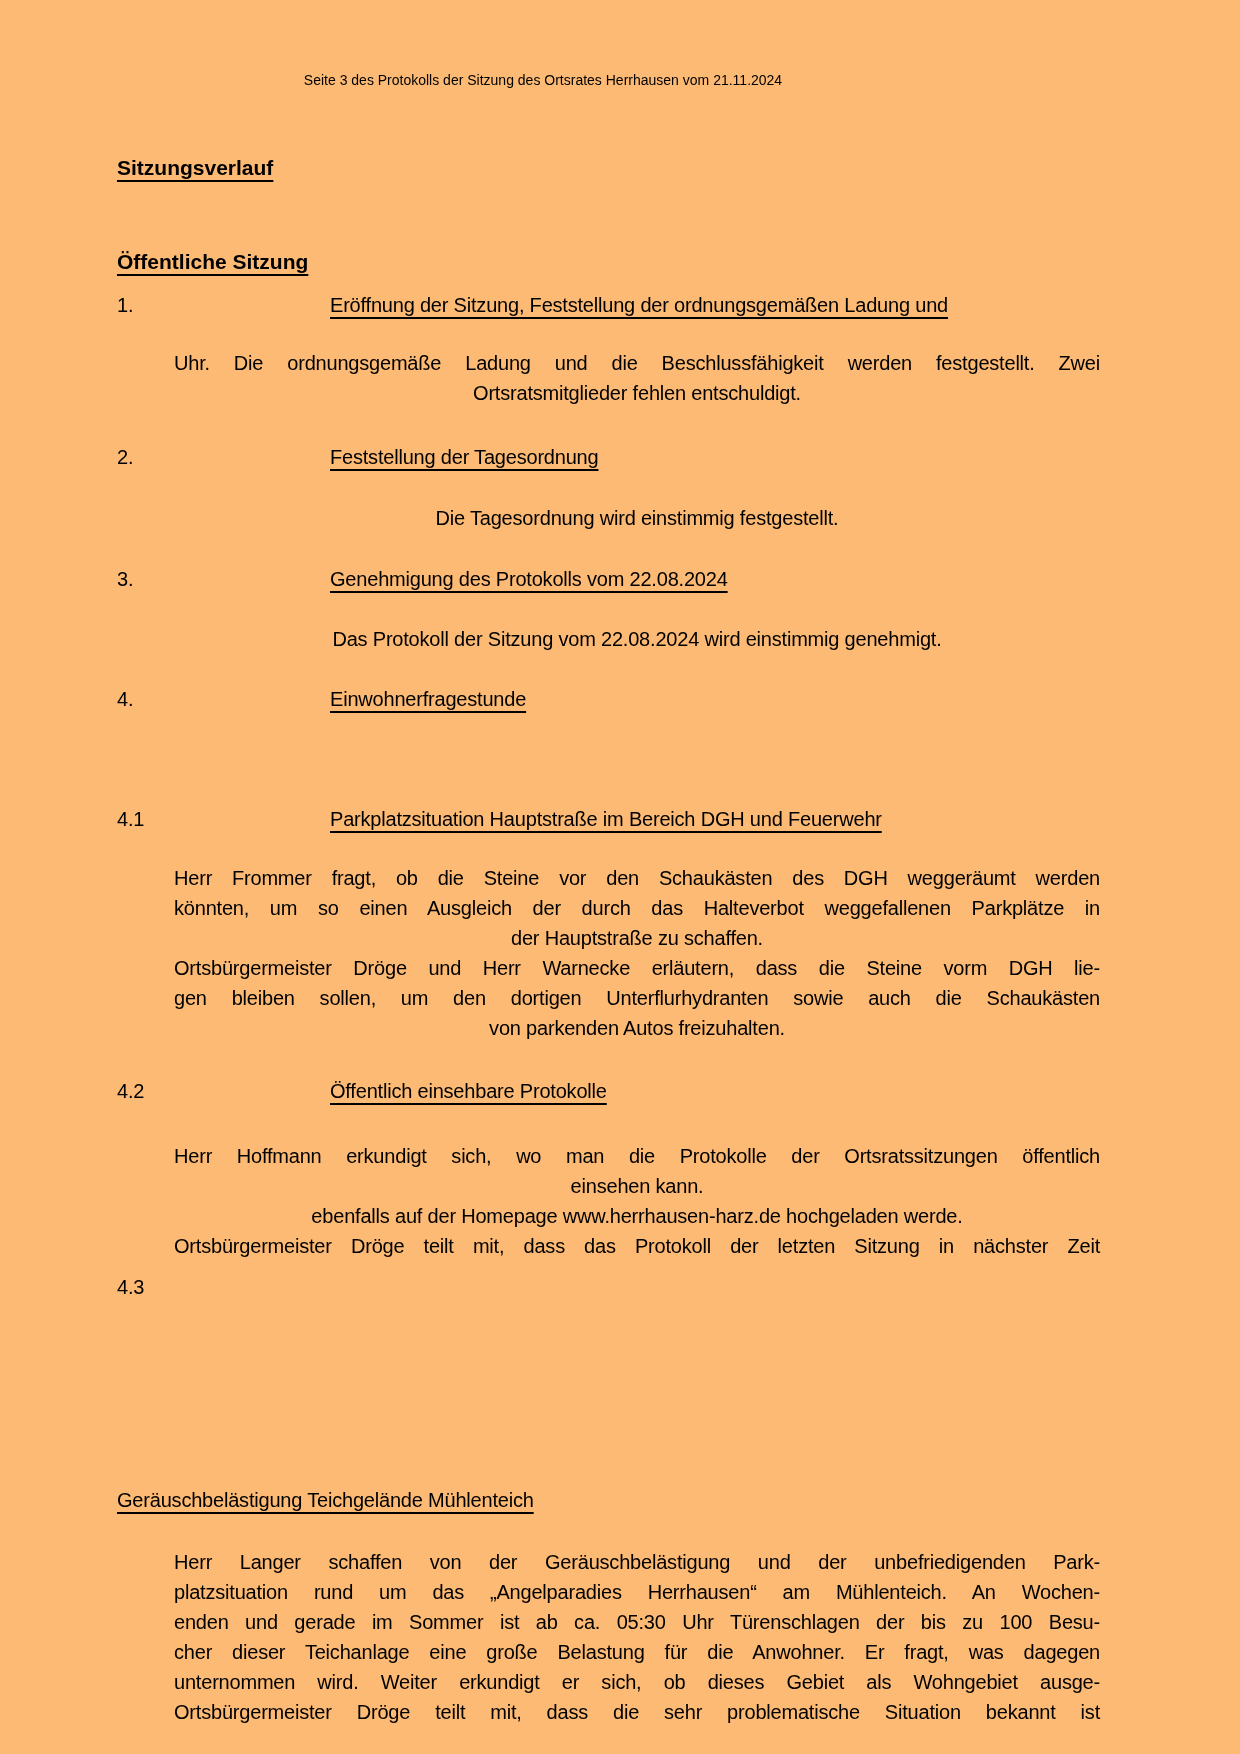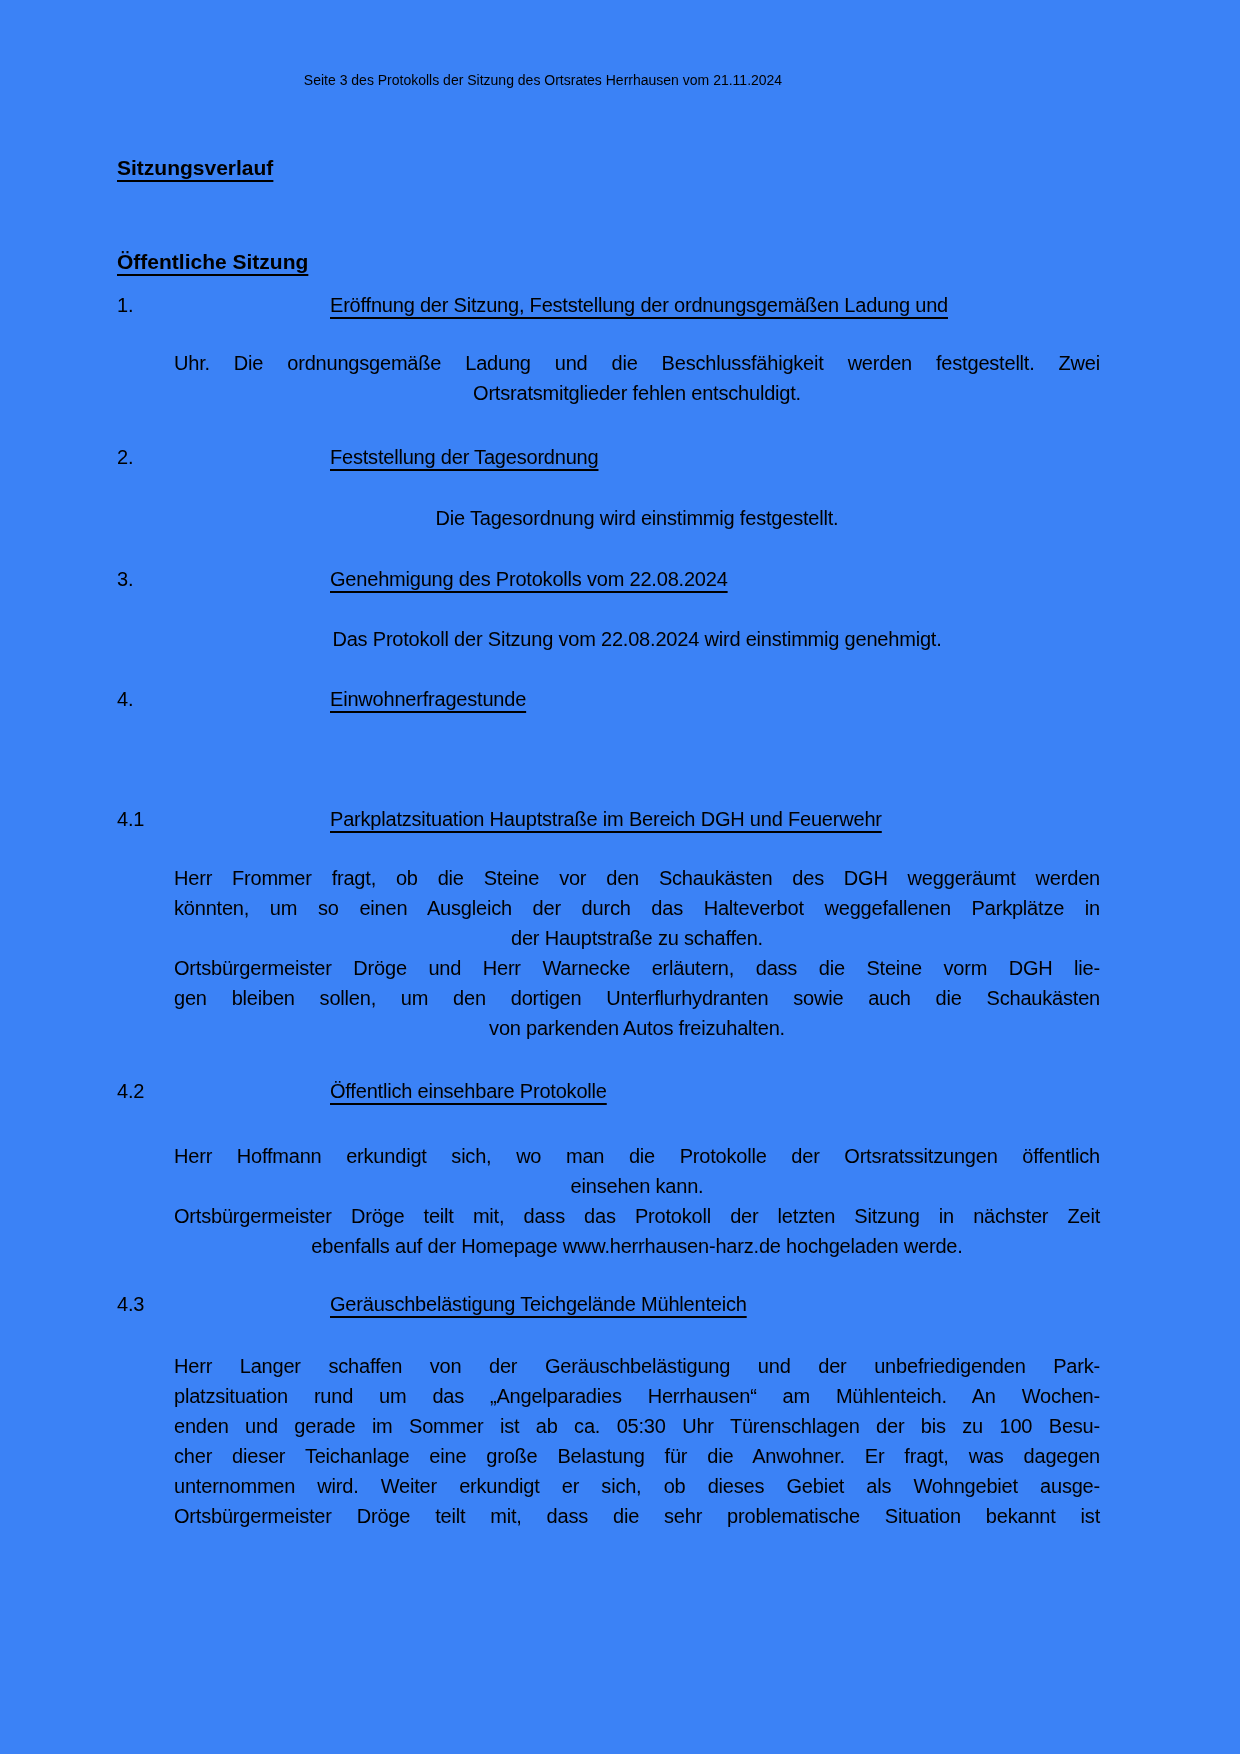--- a/index.html
+++ b/index.html
@@ -1,21 +1,21 @@
 <!DOCTYPE html>
 <html lang="de"><head>
 <meta charset="utf-8">
 <style>
   html,body{margin:0;padding:0;}
   body{background:#e8e8e8;}
   .page{
     position:relative;
     width:1240px;height:1754px;
     margin:0 auto;
-    background:#3b82f6;
+    background:#fdba74;
     color:#000000;
     font-family:"Liberation Sans",sans-serif;
     box-sizing:border-box;
     padding:0 140px 0 117px;
     overflow:hidden;
   }
   
   .header-wrap{width:1086px;margin-left:-117px;padding-top:70px;text-align:center;}
   .page-header{font-size:14px;line-height:20px;letter-spacing:0px;color:#000;}
   
@@ -44,21 +44,21 @@
   }
   .body-line{text-align:center;hyphens:none;}
   .body-line.just{text-align:justify;text-align-last:justify;text-justify:inter-word;}
   
   .items .item-block:nth-child(1) .item{margin-top:12px;}
   .items .item-block:nth-child(2) .item{margin-top:32px;}
   .items .item-block:nth-child(3) .item{margin-top:29px;}
   .items .item-block:nth-child(4) .item{margin-top:28px;}
   .items .item-block:nth-child(5) .item{margin-top:86px;}
   .items .item-block:nth-child(6) .item{margin-top:31px;align-items:flex-end;}
-  .items .item-block:nth-child(7) .item{margin-top:26px;}
+  .items .item-block:nth-child(7) .item{margin-top:9px;flex-direction:column;}
   .items .item-block:nth-child(1) .item-body{margin-top:26px;}
   .items .item-block:nth-child(2) .item-body{margin-top:29px;}
   .items .item-block:nth-child(3) .item-body{margin-top:28px;}
   .items .item-block:nth-child(5) .item-body{margin-top:27px;}
   .items .item-block:nth-child(6) .item-body{margin-top:33px;}
   .items .item-block:nth-child(7) .item-body{margin-top:30px;}
 </style>
 </head>
 <body>
 
@@ -144,22 +144,22 @@
   <div class="item-block">
     <div class="item">
       <div class="item-number">4.2</div>
       <div class="item-heading">
             <div class="heading-line"><span class="u">Öffentlich einsehbare Protokolle</span></div>
           </div>
     </div>
     <div class="item-body">
           <div class="body-line just">Herr Hoffmann erkundigt sich, wo man die Protokolle der Ortsratssitzungen öffentlich</div>
           <div class="body-line">einsehen kann.</div>
+          <div class="body-line">ebenfalls auf der Homepage www.herrhausen-harz.de hochgeladen werde.</div>
           <div class="body-line just">Ortsbürgermeister Dröge teilt mit, dass das Protokoll der letzten Sitzung in nächster Zeit</div>
-          <div class="body-line">ebenfalls auf der Homepage www.herrhausen-harz.de hochgeladen werde.</div>
         </div>
   </div>
 
   <div class="item-block">
     <div class="item">
       <div class="item-number">4.3</div>
       <div class="item-heading">
             <div class="heading-line"><span class="u">Geräuschbelästigung Teichgelände Mühlenteich</span></div>
           </div>
     </div>

